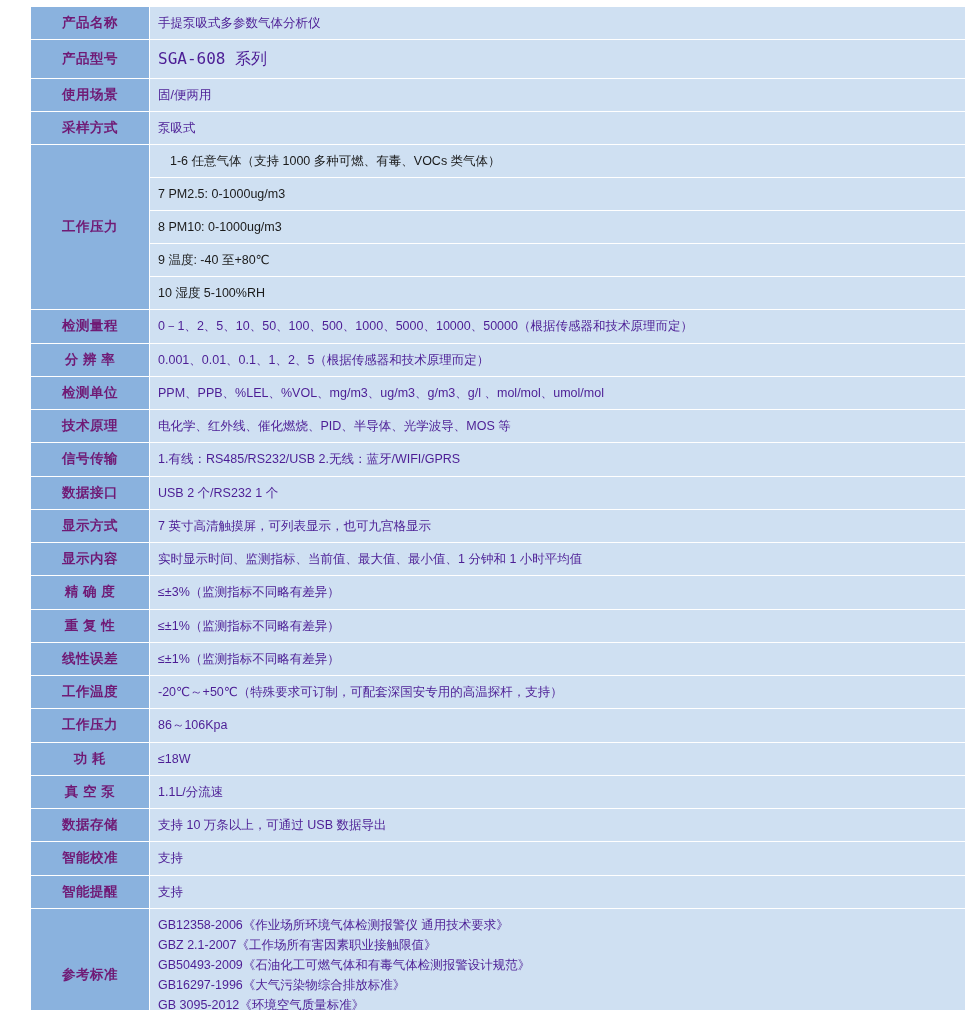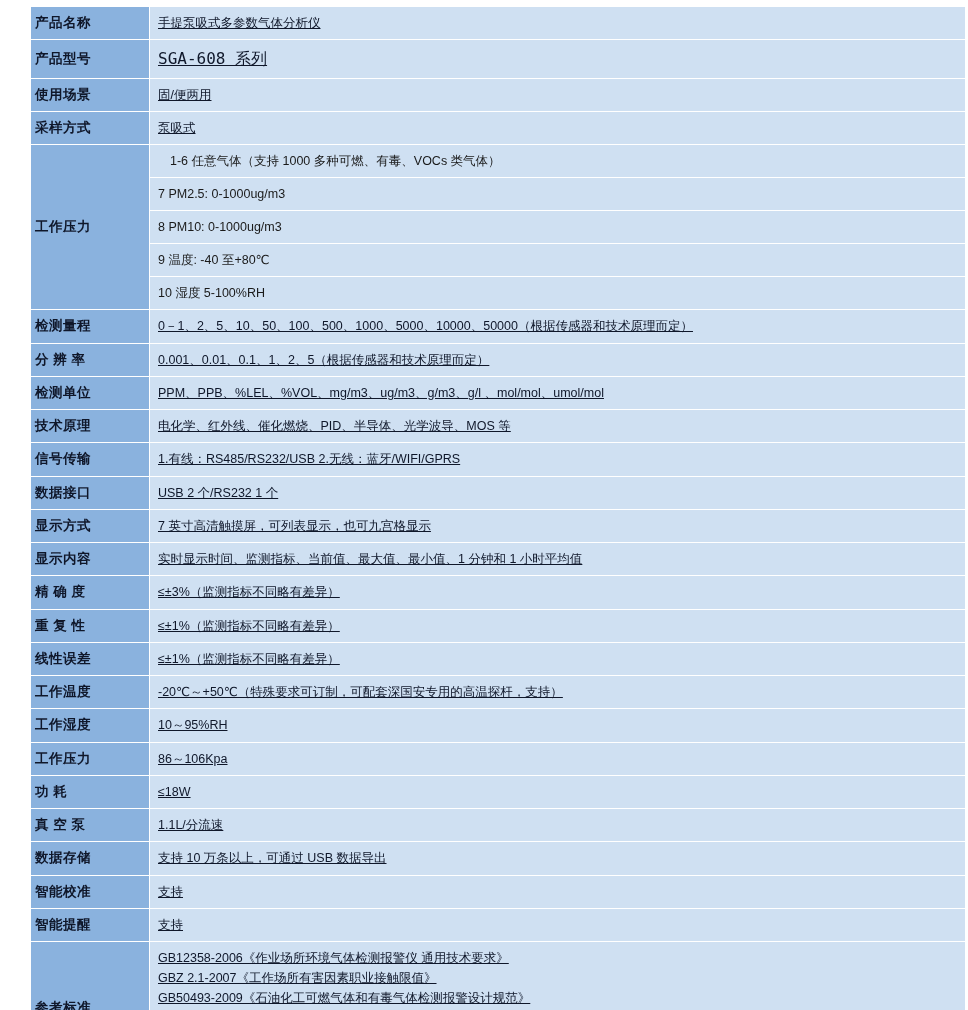--- a/index.html
+++ b/index.html
@@ -20,36 +20,35 @@
     table-layout: fixed;
   }
   .spec-table td {
     border: 1px solid #ffffff;
     padding: 0;
     vertical-align: middle;
   }
   td.label {
     width: 110px;
     background: #8ab2de;
-    text-align: left;
+    text-align: center;
     font-weight: bold;
-    color: #0f172a;
+    color: #701a75;
     font-size: 13.5px;
     letter-spacing: 0.5px;
     padding: 6px 4px;
     line-height: 1.5;
   }
   td.value {
     background: #cfe0f2;
     padding: 6px 8px;
     font-size: 12.5px;
-    color: #0f172a;
+    color: #4c1d95;
     line-height: 1.6;
     font-family: "Liberation Sans", "DejaVu Sans", sans-serif;
-    text-decoration: underline;
   }
   td.value.mono {
     font-family: "DejaVu Sans Mono", "Liberation Mono", monospace;
     font-size: 16px;
   }
   .sub-table {
     border-collapse: collapse;
     width: 100%;
   }
   .sub-table td {
@@ -152,24 +151,20 @@
       </tr>
       <tr>
         <td class="label">线性误差</td>
         <td class="value">≤±1%（监测指标不同略有差异）</td>
       </tr>
       <tr>
         <td class="label">工作温度</td>
         <td class="value">-20℃～+50℃（特殊要求可订制，可配套深国安专用的高温探杆，支持）</td>
       </tr>
       <tr>
-        <td class="label">工作湿度</td>
-        <td class="value">10～95%RH</td>
-      </tr>
-      <tr>
         <td class="label">工作压力</td>
         <td class="value">86～106Kpa</td>
       </tr>
       <tr>
         <td class="label">功    耗</td>
         <td class="value">≤18W</td>
       </tr>
       <tr>
         <td class="label">真  空  泵</td>
         <td class="value">1.1L/分流速</td>

